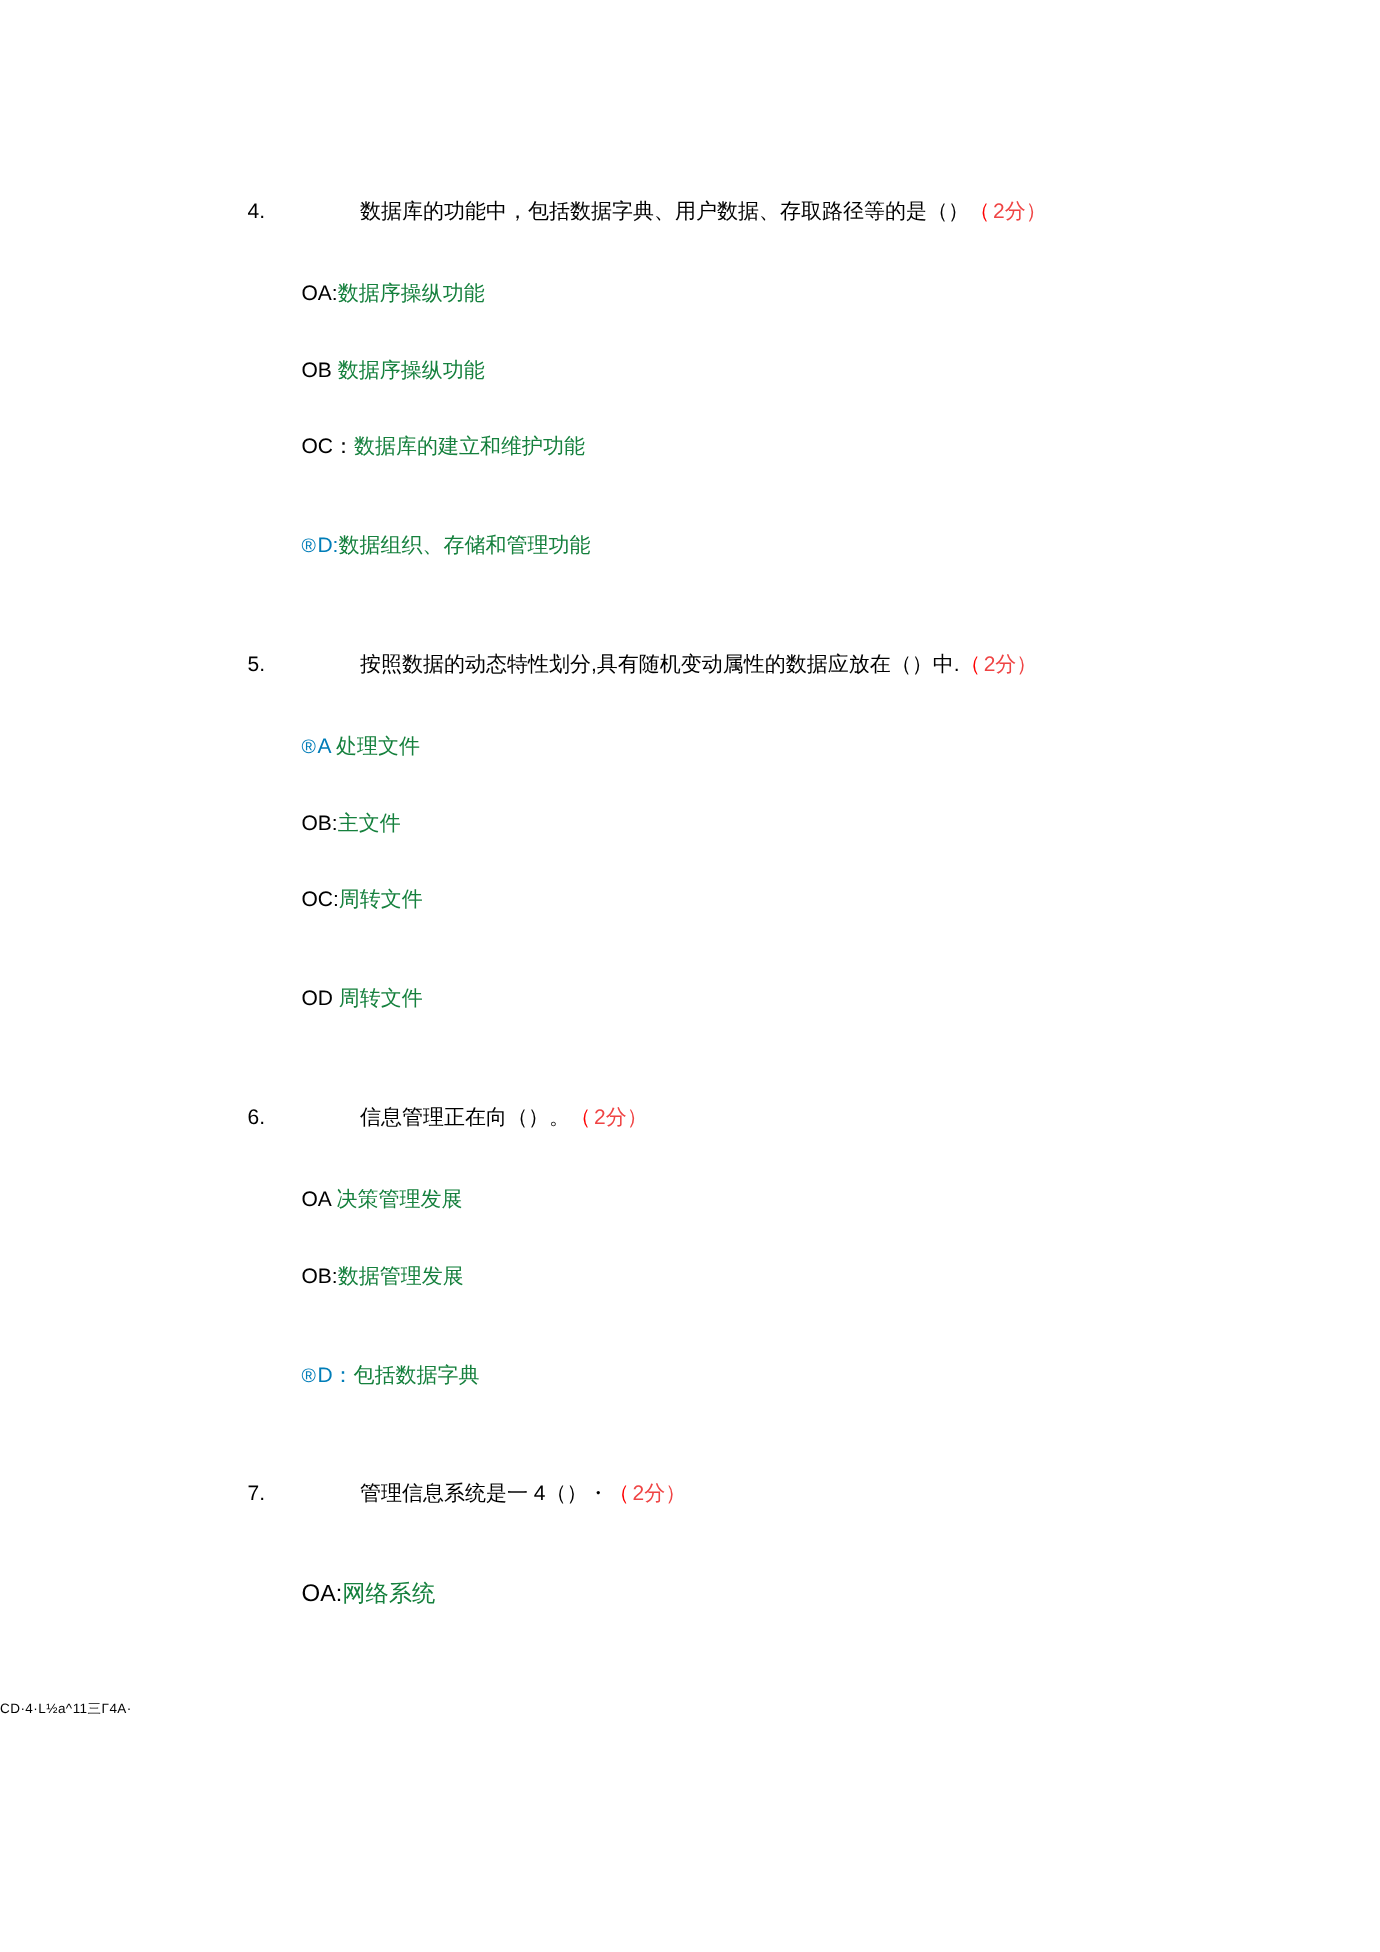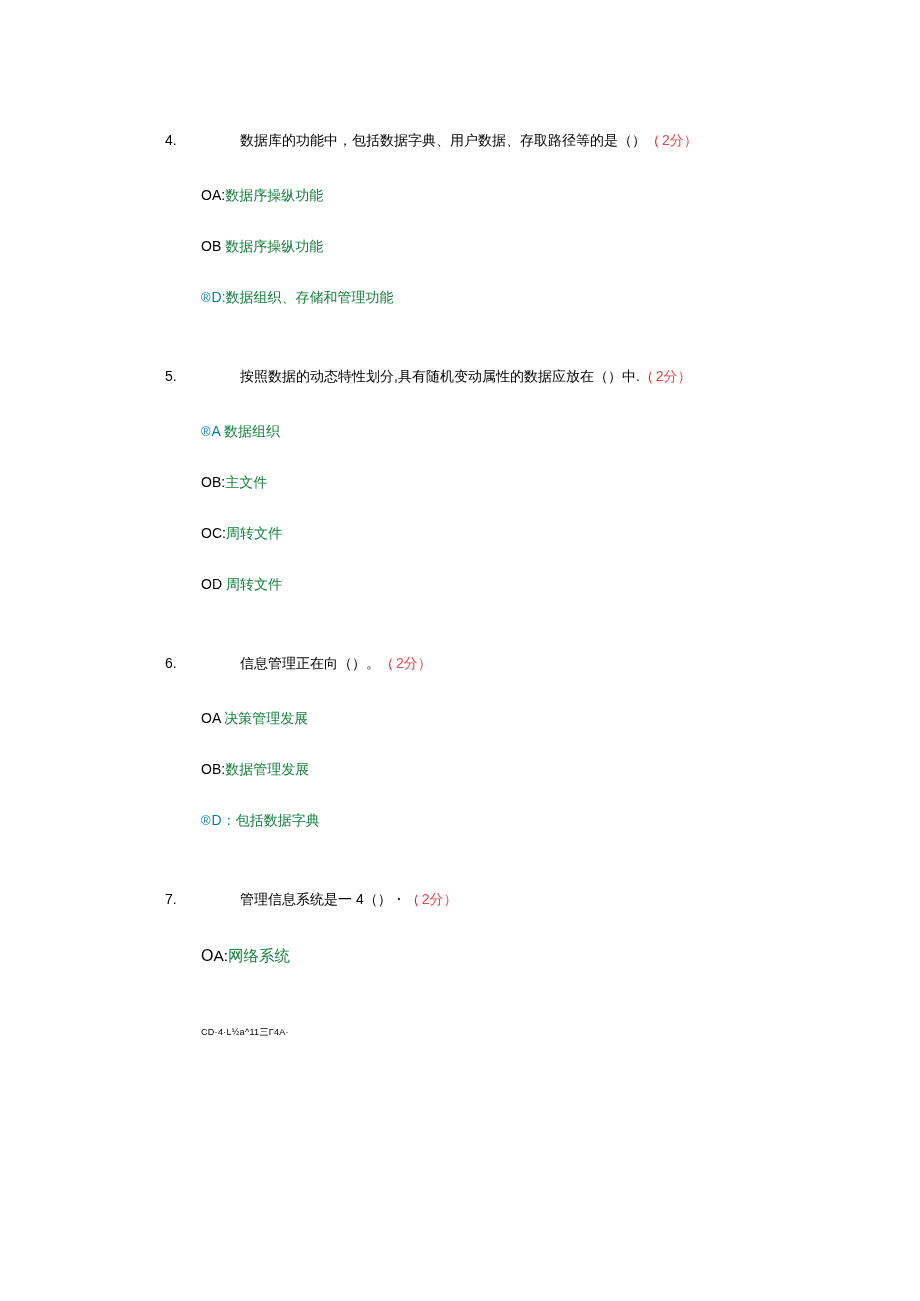--- a/index.html
+++ b/index.html
@@ -48,20 +48,21 @@
     .options {
       padding-left: 36px;
     }
     .option {
       margin-bottom: 30px;
       font-size: 14px;
       color: #000000;
     }
     .option:last-child {
       margin-bottom: 0;
+      margin-top: 45px;
     }
     .selected-marker {
       color: #007db8;
       font-size: 13px;
       margin-right: 1px;
     }
     .option-text {
       color: #15803d;
     }
     .selected .option-letter {
@@ -70,49 +71,49 @@
     .selected .option-text-first {
       color: #007db8;
     }
     .q7-optA {
       font-size: 15.5px;
     }
     .q7-optA .prefix {
       font-size: 16px;
     }
     .footer-code {
-      padding-left: 201px;
       font-size: 9px;
       color: #000000;
       margin-top: 10px;
       letter-spacing: 0.3px;
     }
   </style>
 </head>
 <body>
 
 <div id="questions-container">
     <div class="question">
       <div class="question-header">
         <span class="qnum">4.</span>
         <span><span class="qtext">数据库的功能中，包括数据字典、用户数据、存取路径等的是（）</span><span class="open-paren">（</span><span class="points">2分）</span></span>
       </div>
       <div class="options">
         <div class="option"><span class="">O</span><span class="option-letter">A:</span><span class="option-text">数据序操纵功能</span></div>
         <div class="option"><span class="">O</span><span class="option-letter">B </span><span class="option-text">数据序操纵功能</span></div>
+        <div class="option"><span class="">O</span><span class="option-letter">C：</span><span class="option-text">数据库的建立和维护功能</span></div>
         <div class="option selected"><span class="selected-marker">®</span><span class="option-letter option-text-first">D:</span><span class="option-text">数据组织、存储和管理功能</span></div>
       </div>
     </div>
     <div class="question">
       <div class="question-header">
         <span class="qnum">5.</span>
         <span><span class="qtext">按照数据的动态特性划分,具有随机变动属性的数据应放在（）中.</span><span class="open-paren">（</span><span class="points">2分）</span></span>
       </div>
       <div class="options">
-        <div class="option selected"><span class="selected-marker">®</span><span class="option-letter option-text-first">A </span><span class="option-text">数据组织</span></div>
+        <div class="option selected"><span class="selected-marker">®</span><span class="option-letter option-text-first">A </span><span class="option-text">处理文件</span></div>
         <div class="option"><span class="">O</span><span class="option-letter">B:</span><span class="option-text">主文件</span></div>
         <div class="option"><span class="">O</span><span class="option-letter">C:</span><span class="option-text">周转文件</span></div>
         <div class="option"><span class="">O</span><span class="option-letter">D </span><span class="option-text">周转文件</span></div>
       </div>
     </div>
     <div class="question">
       <div class="question-header">
         <span class="qnum">6.</span>
         <span><span class="qtext">信息管理正在向（）。</span><span class="open-paren">（</span><span class="points">2分）</span></span>
       </div>

